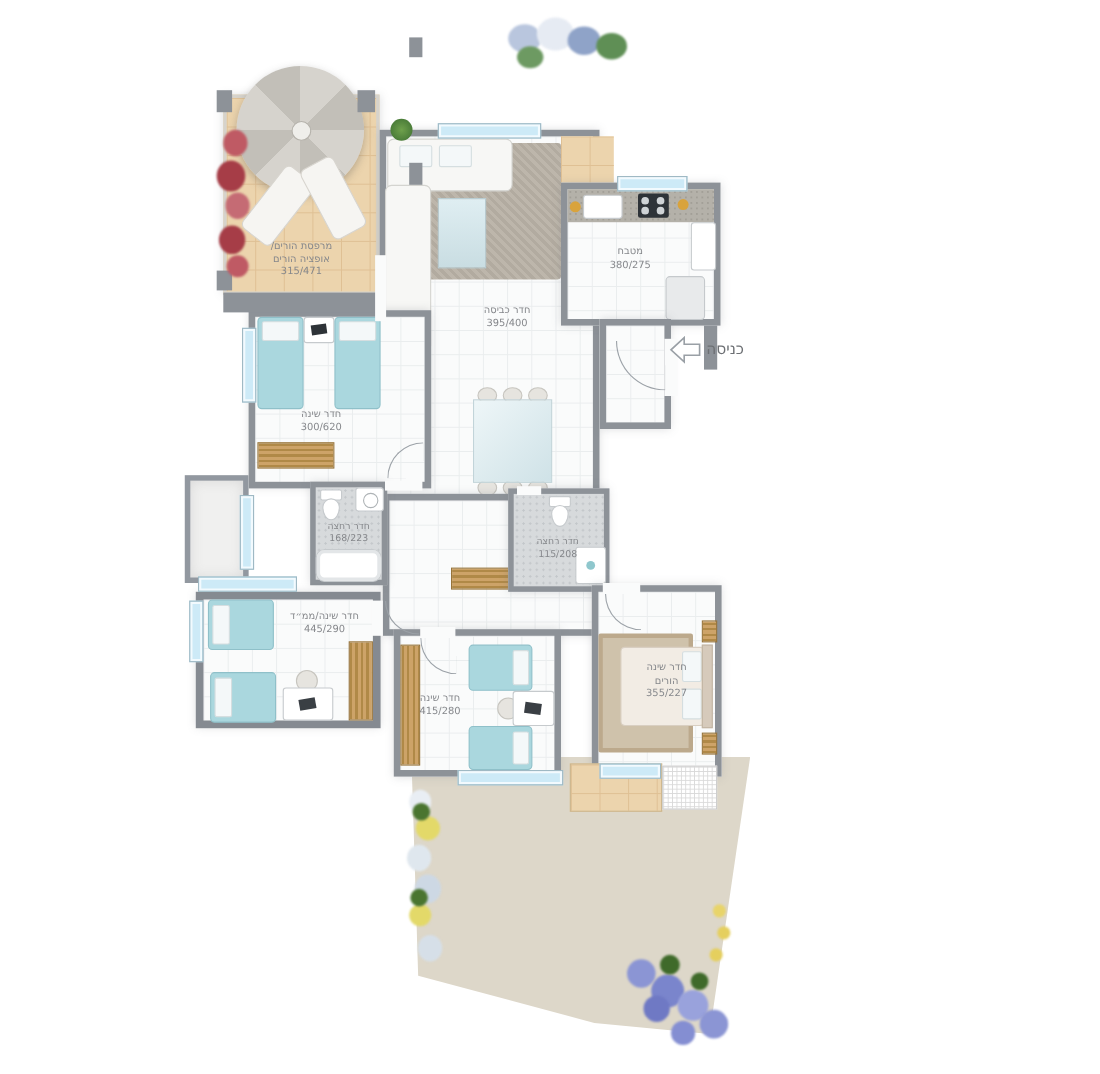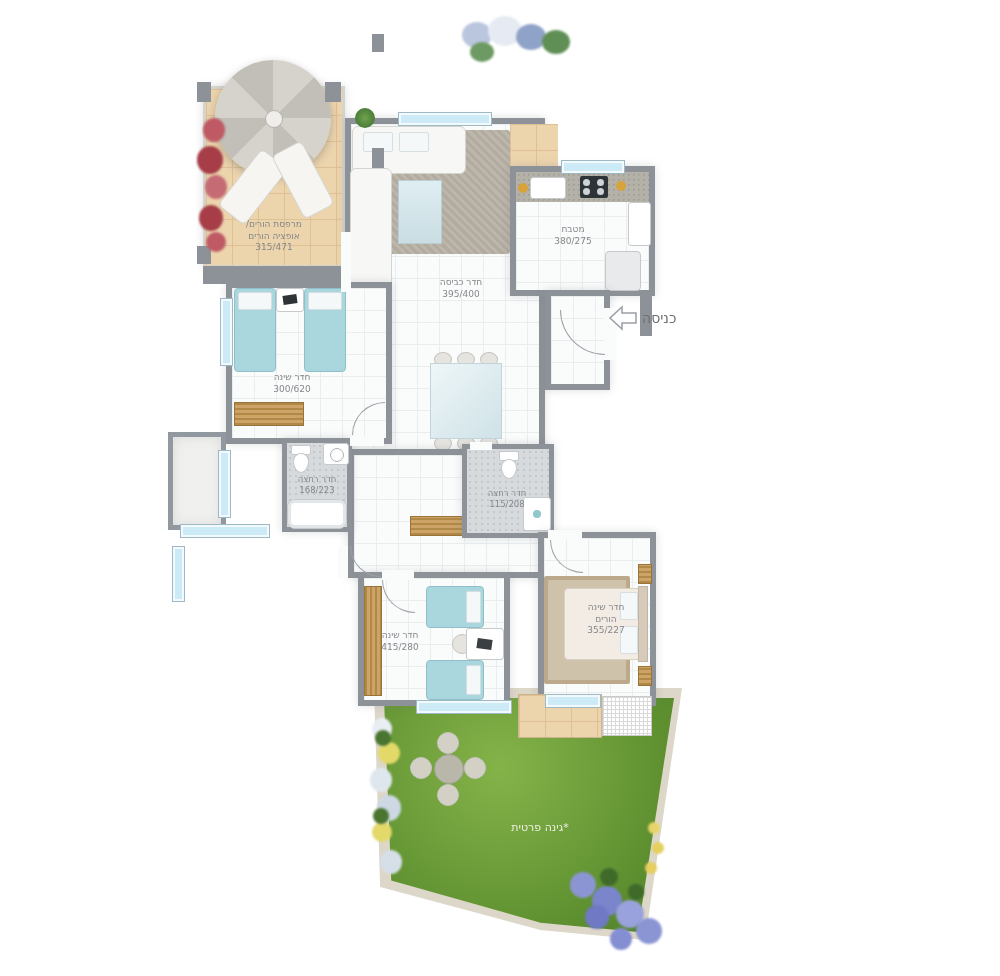--- a/index.html
+++ b/index.html
@@ -46,30 +46,20 @@
   </div>
 
   <div class="wall-stub" style="left:372px;top:34px;width:12px;height:18px;"></div>
   <div class="wall-stub" style="left:372px;top:148px;width:12px;height:20px;"></div>
   <div class="wall-stub" style="left:197px;top:82px;width:14px;height:20px;"></div>
   <div class="wall-stub" style="left:325px;top:82px;width:16px;height:20px;"></div>
   <div class="wall-stub" style="left:197px;top:246px;width:14px;height:18px;"></div>
   <div class="wall-stub" style="left:203px;top:266px;width:145px;height:18px;"></div>
 
   <div class="abs" style="left:374px;top:688px;width:308px;height:252px;background:#ddd7c9;clip-path:polygon(0 0,100% 0,88% 100%,54% 96%,2% 79%);"></div>
-  <div class="abs" style="left:384px;top:698px;width:290px;height:234px;background:radial-gradient(circle at 40% 30%,#85b34a,#5e9030 70%,#4e7c28);clip-path:polygon(0 0,100% 0,87.5% 100%,54% 96%,2.5% 78%);">
-    <div class="chaircirc" style="left:53px;top:34px;width:20px;height:20px;background:#d3d0c6;"></div>
-    <div class="chaircirc" style="left:26px;top:59px;width:20px;height:20px;background:#d3d0c6;"></div>
-    <div class="chaircirc" style="left:80px;top:59px;width:20px;height:20px;background:#d3d0c6;"></div>
-    <div class="chaircirc" style="left:53px;top:86px;width:20px;height:20px;background:#d3d0c6;"></div>
-    <div class="chaircirc" style="left:50px;top:56px;width:28px;height:28px;background:#b9b6aa;border:1px solid #a5a29a;"></div>
-    <div class="label" style="left:156px;top:130px;color:#eef0e2;font-size:11px;">
-      <span class="ln">*גינה פרטית</span>
-    </div>
-  </div>
 
   <div class="abs tile-tan" style="left:518px;top:694px;width:82px;height:42px;border:1px solid #cbb58d;z-index:8;"></div>
   <div class="abs" style="left:602px;top:696px;width:48px;height:38px;background-color:#ffffff;background-image:linear-gradient(#d9d9d9 1px,transparent 1px),linear-gradient(90deg,#d9d9d9 1px,transparent 1px);background-size:4px 4px;border:1px solid #c9c9c9;z-index:8;"></div>
 
   <div class="room tile-white" style="left:345px;top:118px;width:200px;height:337px;">
     <div class="abs" style="left:31px;top:6px;width:128px;height:124px;background:repeating-linear-gradient(45deg,#b2aba0 0 3px,#bdb6ab 3px 6px);border-radius:3px;"></div>
     <div class="white-item" style="left:1px;top:2px;width:112px;height:46px;background:#f7f7f5;border:1px solid #d4d4d0;border-radius:6px;"></div>
     <div class="white-item" style="left:-1px;top:44px;width:40px;height:150px;background:#f7f7f5;border:1px solid #d4d4d0;border-radius:6px;"></div>
     <div class="pillow" style="left:12px;top:8px;width:28px;height:18px;"></div>
     <div class="pillow" style="left:48px;top:8px;width:28px;height:18px;"></div>
@@ -155,20 +145,37 @@
     <div class="white-item" style="left:34px;top:10px;width:14px;height:18px;border-radius:50% 50% 50% 50%/40% 40% 60% 60%;"></div>
     <div class="white-item" style="left:56px;top:48px;width:26px;height:32px;">
       <div class="abs" style="left:9px;top:12px;width:8px;height:8px;border-radius:50%;background:#8fc7cd;"></div>
     </div>
     <div class="label" style="left:40px;top:50px;font-size:8.5px;">
       <span class="ln">חדר רחצה</span>
       <span class="ln">115/208</span>
     </div>
   </div>
 
+  <div class="room tile-white safe" style="left:178px;top:538px;width:168px;height:124px;">
+    <div class="bed" style="left:4px;top:0;width:58px;height:44px;">
+      <div class="pillow" style="left:3px;top:4px;width:14px;height:34px;"></div>
+    </div>
+    <div class="bed" style="left:6px;top:66px;width:58px;height:44px;">
+      <div class="pillow" style="left:3px;top:4px;width:14px;height:34px;"></div>
+    </div>
+    <div class="chaircirc" style="left:84px;top:64px;width:18px;height:18px;"></div>
+    <div class="white-item" style="left:72px;top:80px;width:44px;height:28px;">
+      <div class="abs" style="left:14px;top:9px;width:15px;height:10px;background:#3a3f44;transform:rotate(-10deg);"></div>
+    </div>
+    <div class="wood" style="position:absolute;left:132px;top:38px;width:20px;height:70px;"></div>
+    <div class="label" style="left:110px;top:22px;">
+      <span class="ln">חדר שינה/ממ״ד</span>
+      <span class="ln">445/290</span>
+    </div>
+  </div>
 
   <div class="room tile-white" style="left:358px;top:572px;width:152px;height:134px;">
     <div class="wood" style="position:absolute;left:0;top:8px;width:16px;height:108px;"></div>
     <div class="bed" style="left:62px;top:8px;width:56px;height:40px;">
       <div class="pillow" style="left:39px;top:4px;width:13px;height:30px;"></div>
     </div>
     <div class="bed" style="left:62px;top:82px;width:56px;height:38px;">
       <div class="pillow" style="left:39px;top:4px;width:13px;height:28px;"></div>
     </div>
     <div class="chaircirc" style="left:88px;top:56px;width:18px;height:18px;"></div>

